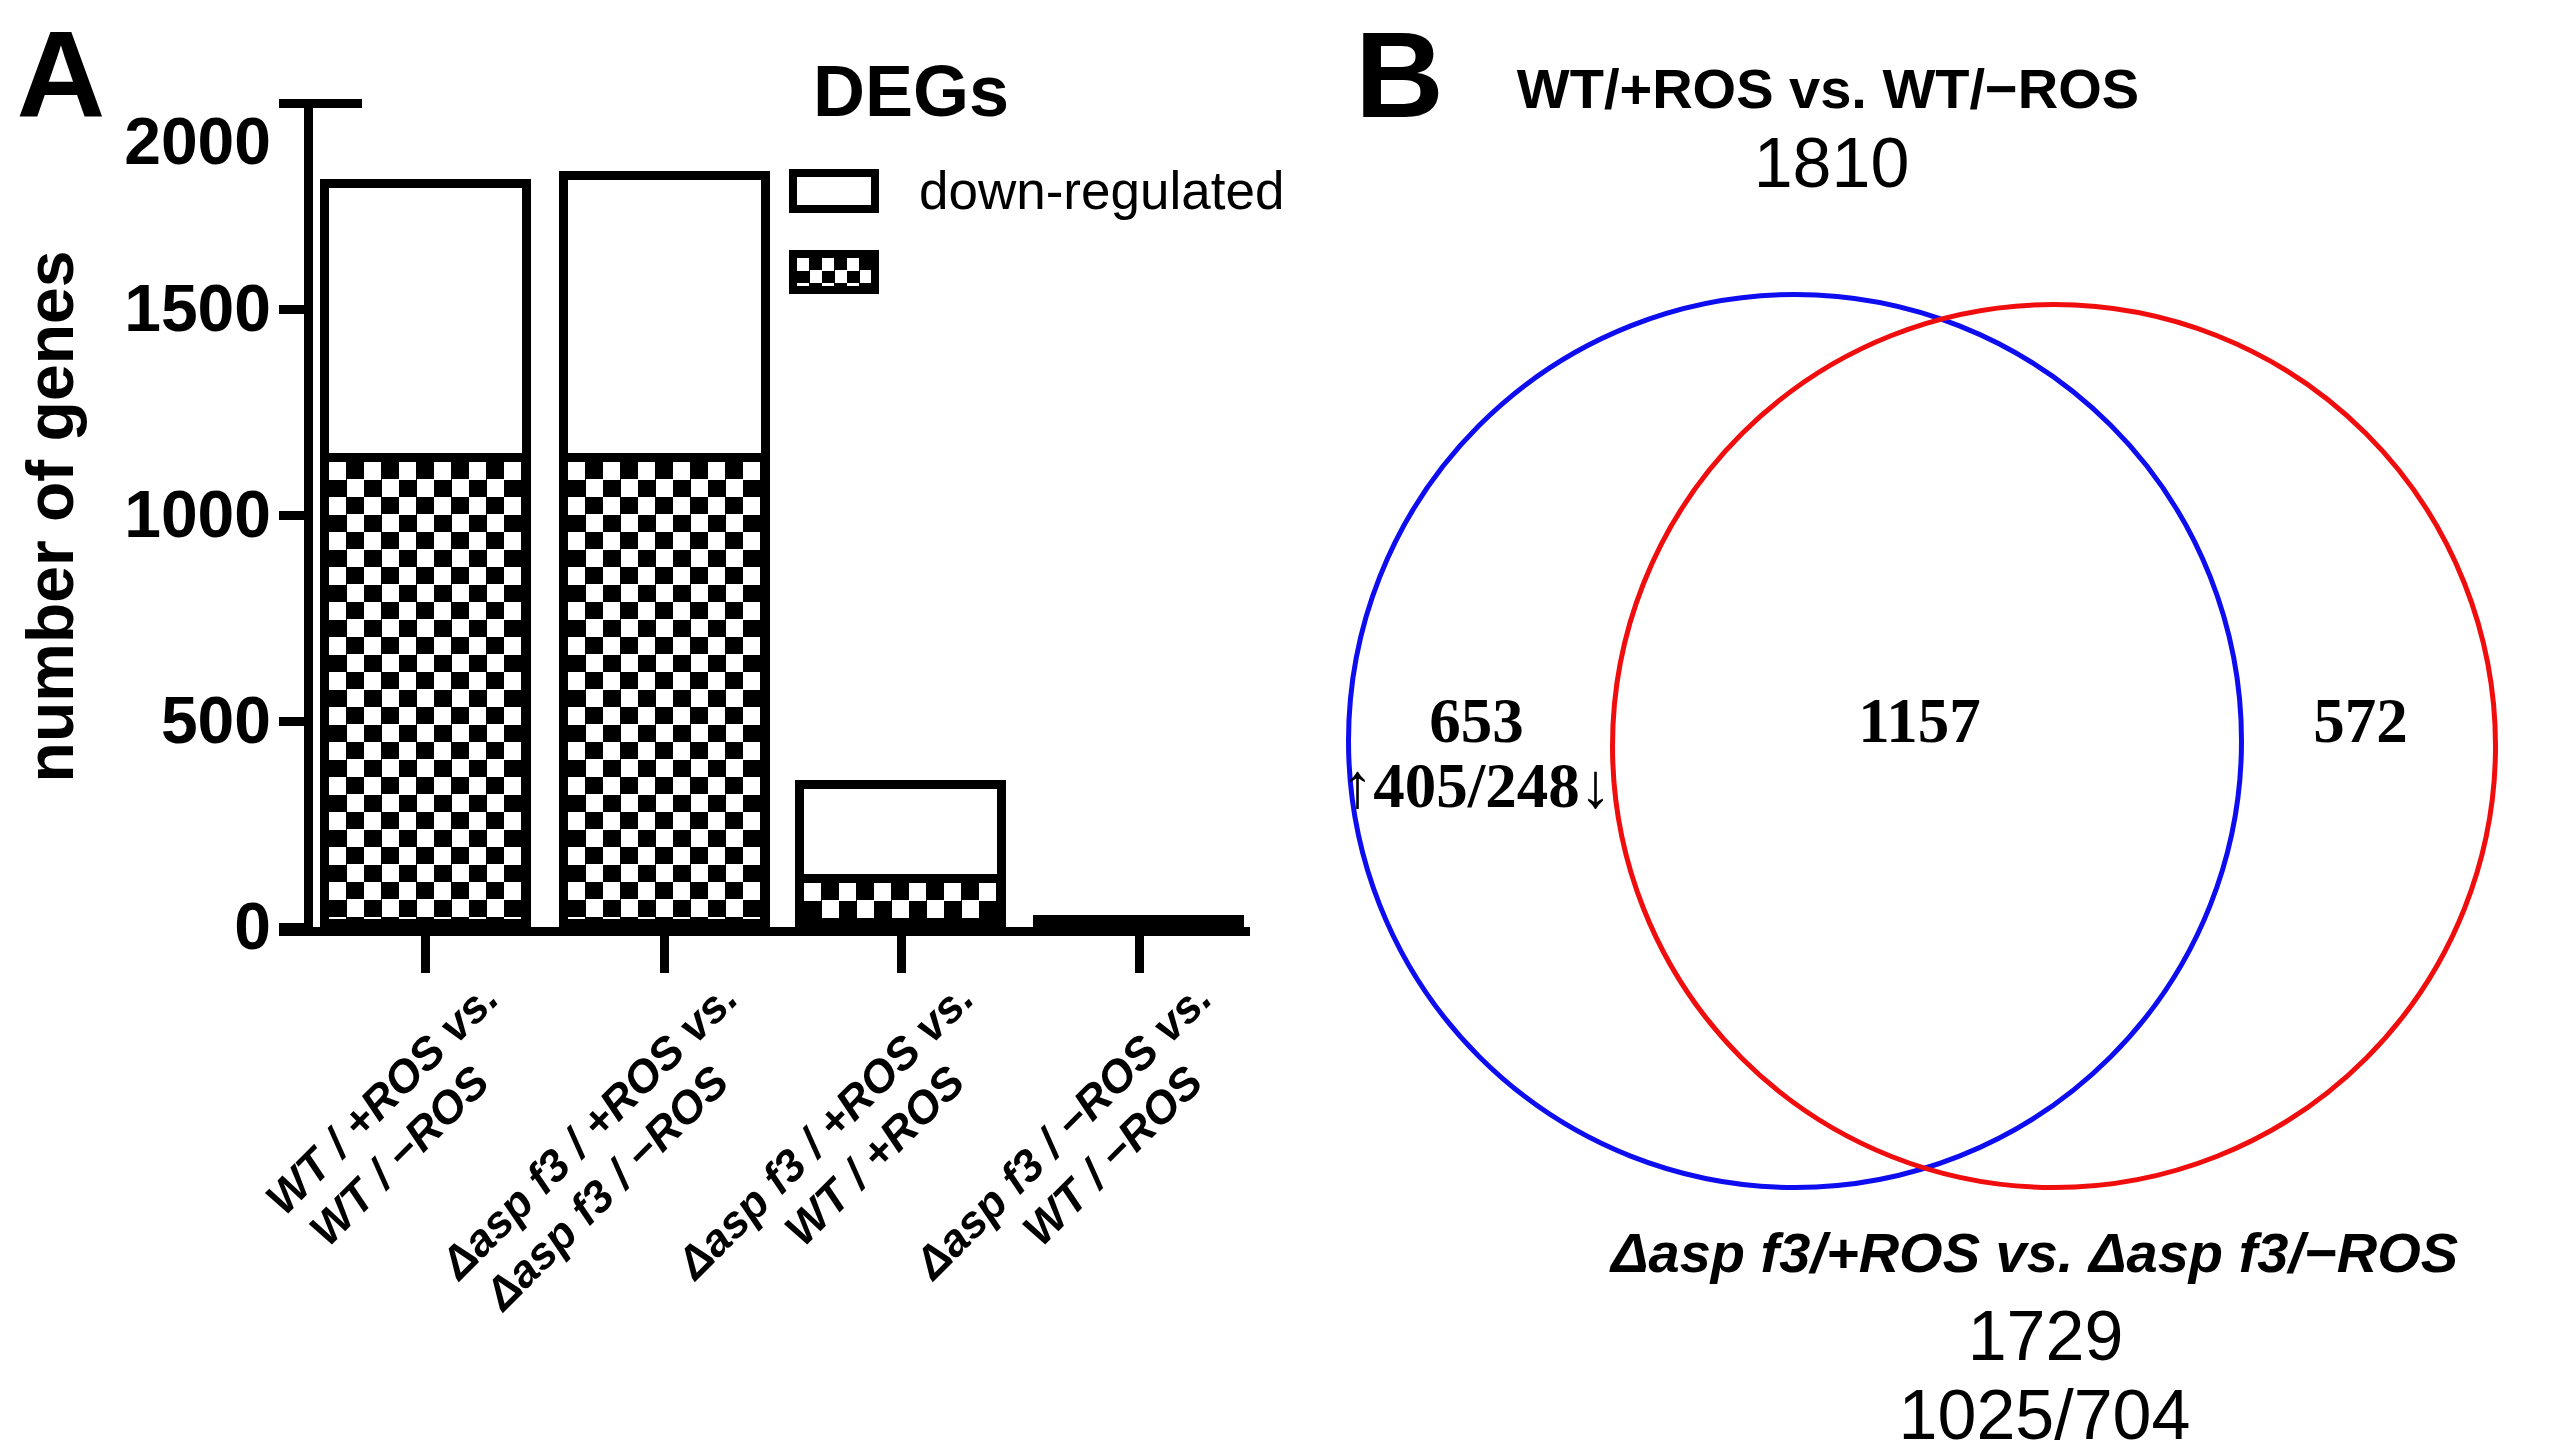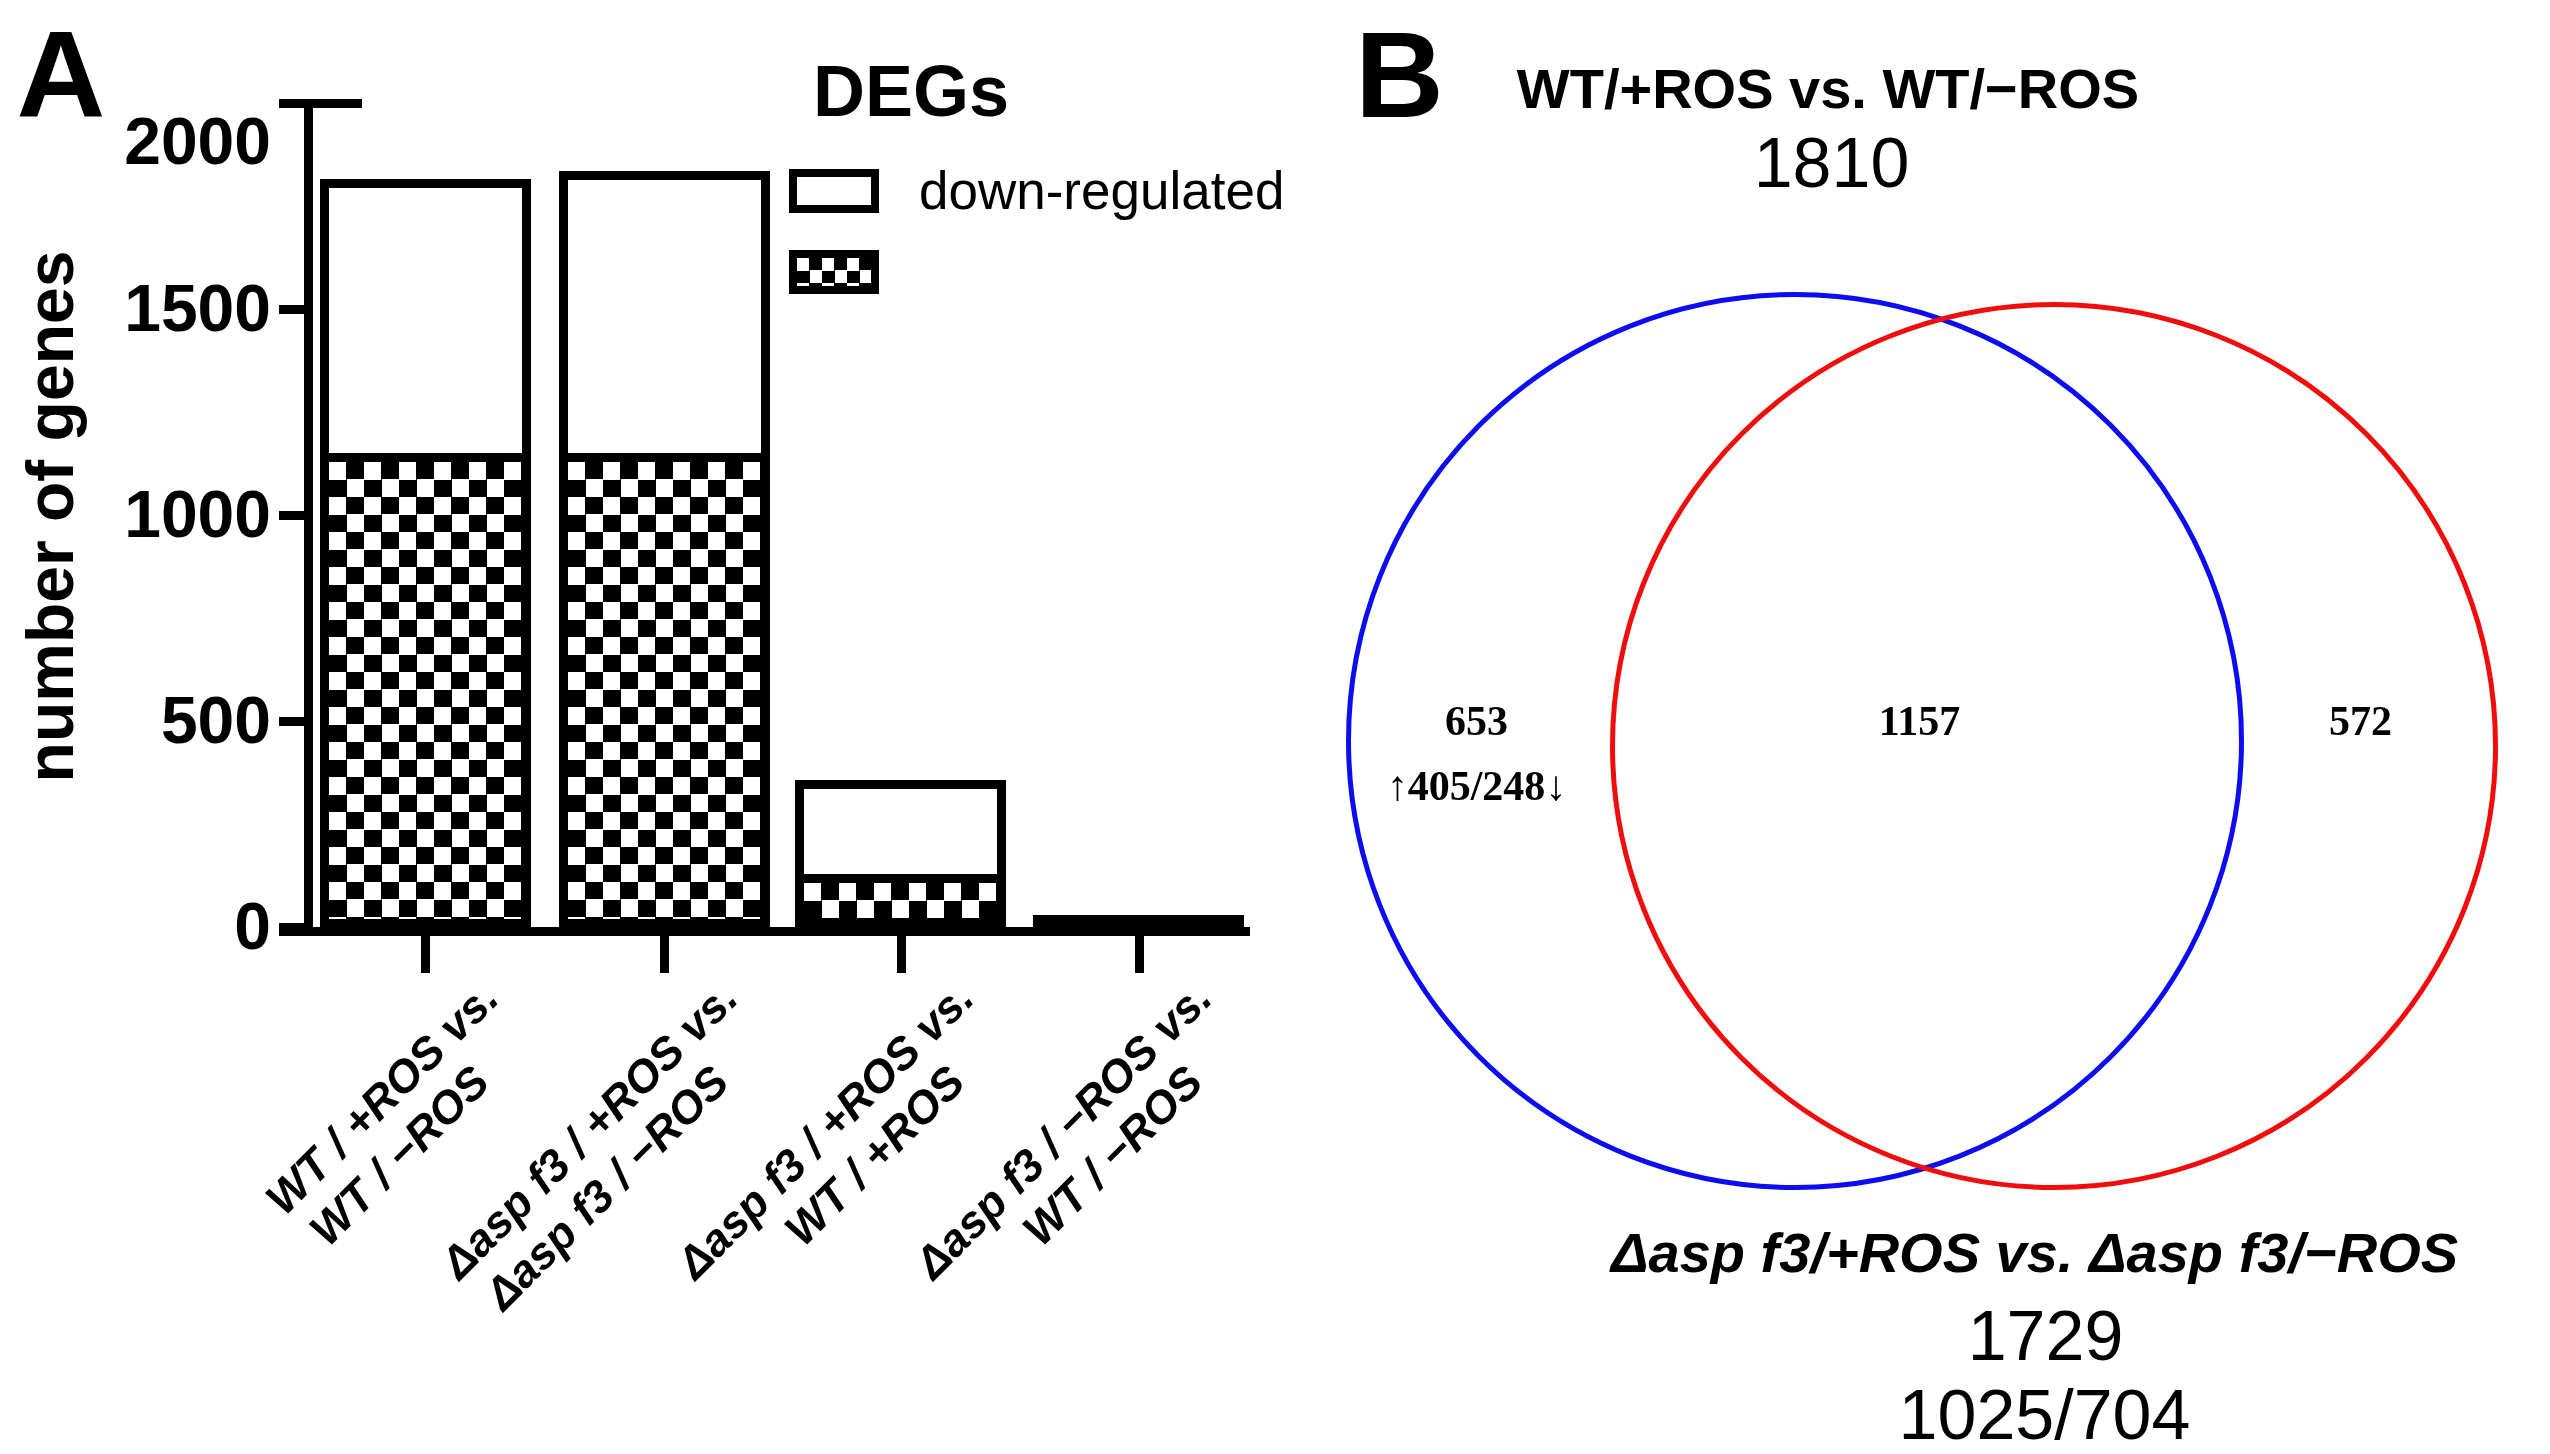--- a/index.html
+++ b/index.html
@@ -39,21 +39,21 @@
   .swatch{position:absolute;left:789px;width:90px;height:44px;box-sizing:border-box;
           border:8.6px solid #000;}
   .legend-text{position:absolute;left:919px;font-size:53px;line-height:60px;white-space:nowrap;}
 
   
   .circle{position:absolute;box-sizing:border-box;border-radius:50%;border:5.3px solid #00f;}
   .b-title{position:absolute;text-align:center;font-weight:700;font-size:56px;line-height:74px;white-space:nowrap;}
   .b-num{position:absolute;text-align:center;font-weight:400;font-size:70px;line-height:74px;white-space:nowrap;}
   .venn-region{position:absolute;width:465px;text-align:center;
                font-family:"Liberation Serif","DejaVu Serif",serif;
-               font-weight:700;font-size:42px;line-height:65px;white-space:nowrap;}
+               font-weight:700;font-size:63px;line-height:65px;white-space:nowrap;}
   .italic{font-style:italic;}
 </style>
 </head>
 <body>
 
 <div class="fig">
 
   <div class="panel-letter" style="left:16.6px;top:13.3px;">A</div>
 
   <div class="ytitle">number of genes</div>

